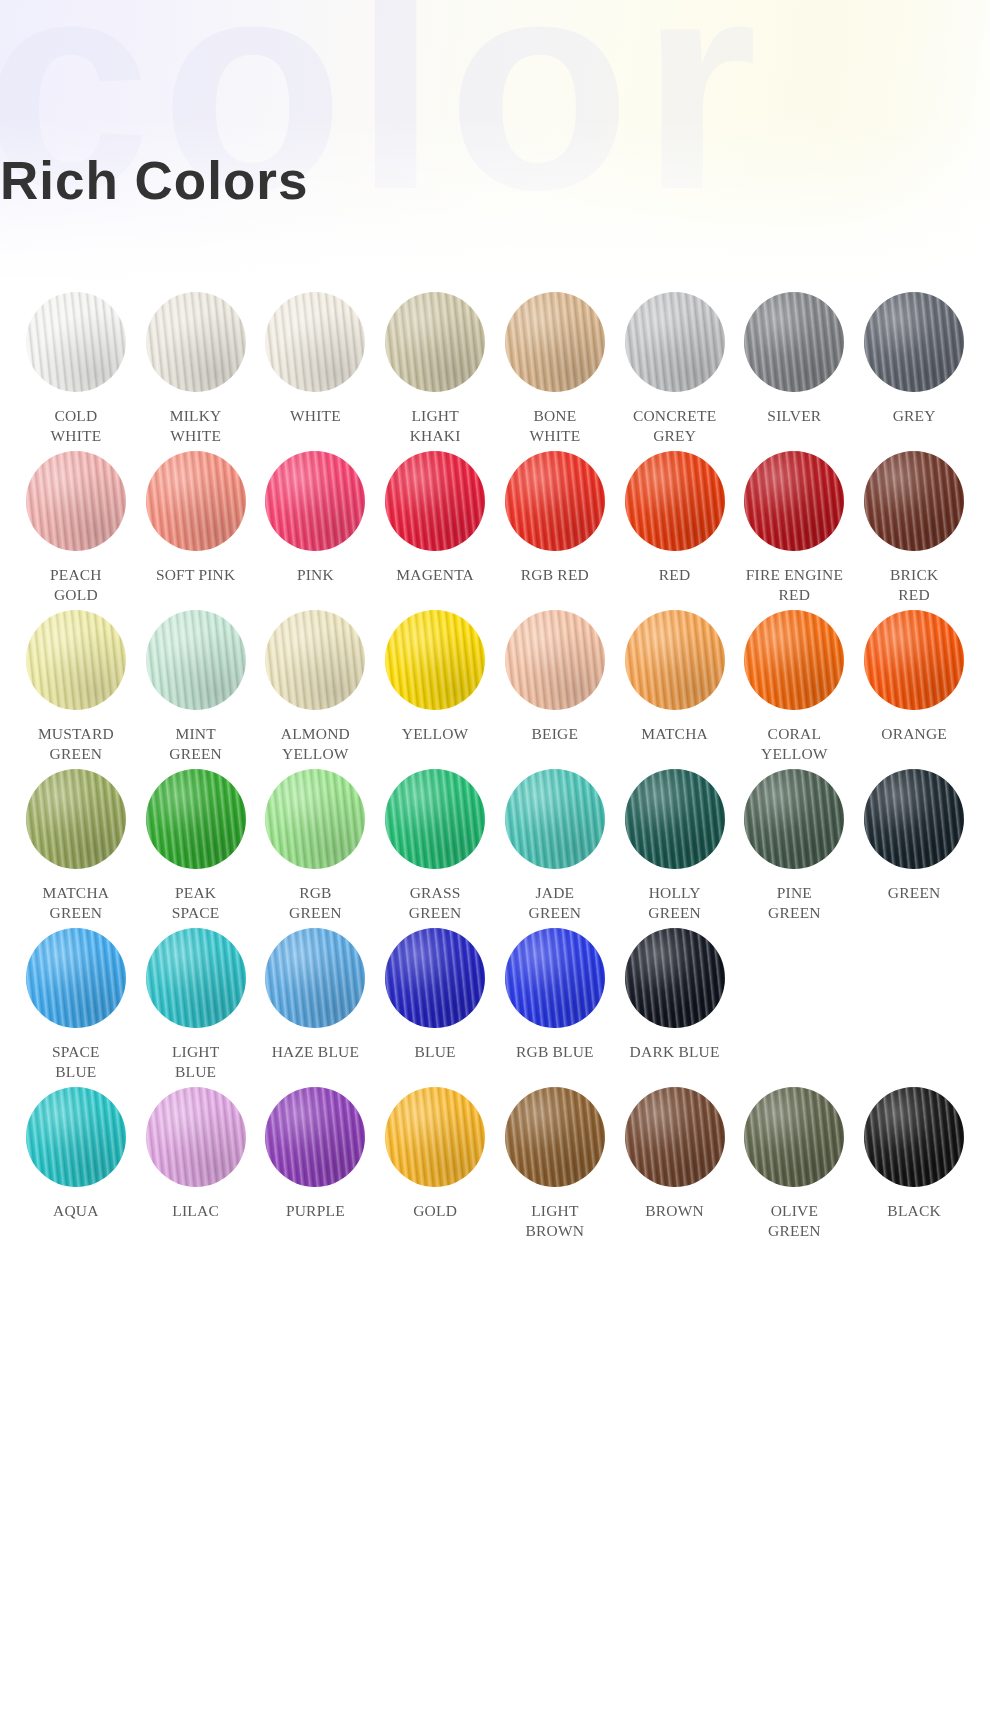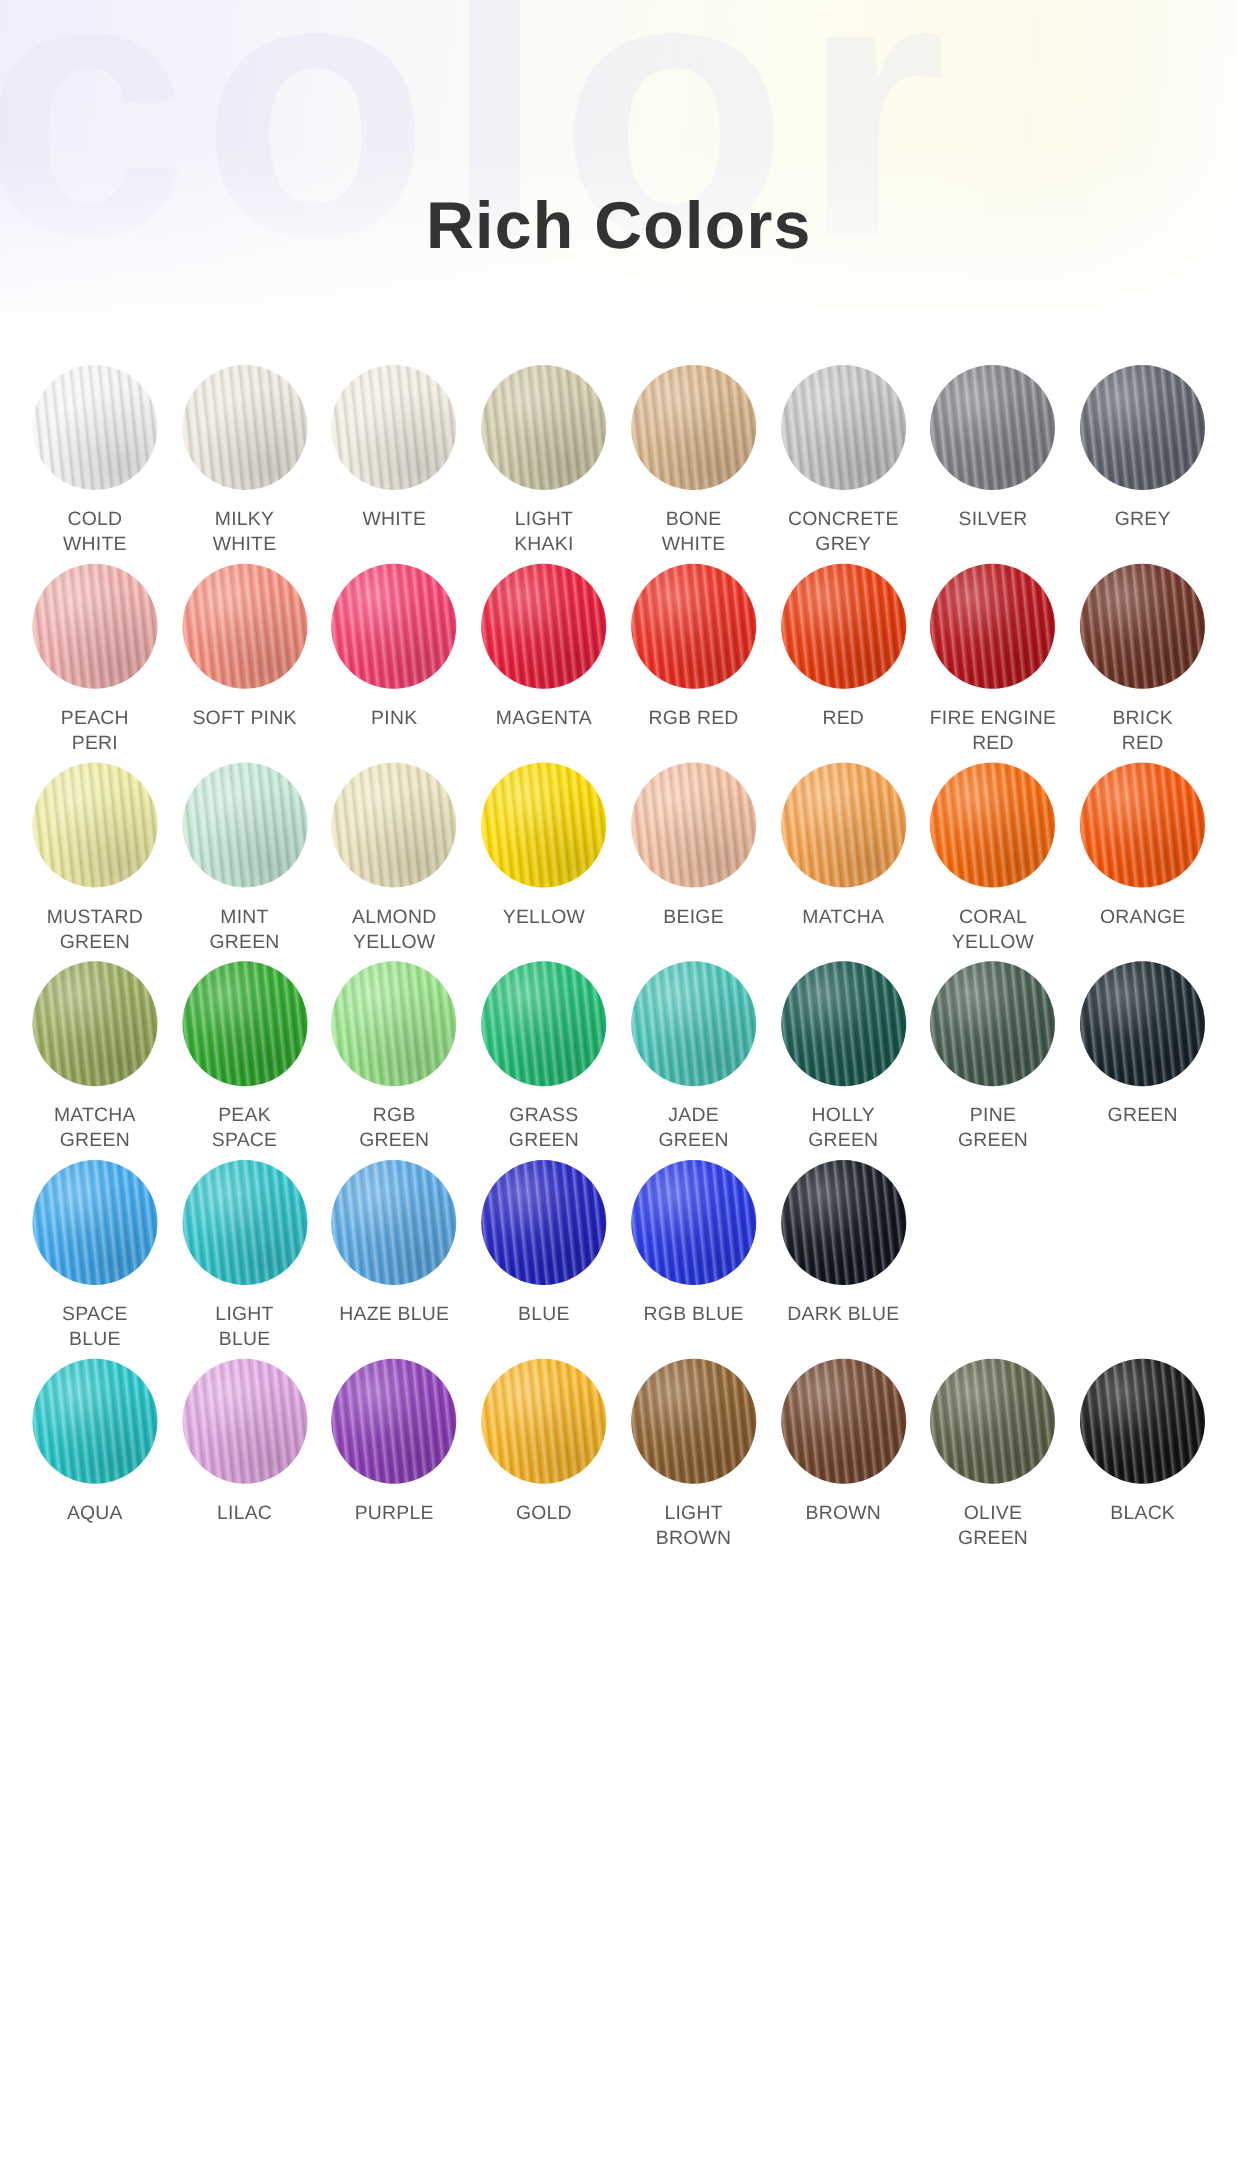--- a/index.html
+++ b/index.html
@@ -63,33 +63,34 @@
       rgba(253,252,240,0.45) 62%,
       rgba(252,251,232,0.55) 82%,
       rgba(255,255,255,0.30) 100%);
     mix-blend-mode: normal;
   }
   .page-title {
     position: absolute;
     top: 150px;
     left: 0;
     width: 990px;
-    text-align: center;
+    text-align: left;
     font-size: 53px;
     font-weight: 700;
     color: #333333;
     letter-spacing: 1px;
     z-index: 5;
   }
 
   
   .palette {
     position: relative;
     padding: 0 16px;
     z-index: 3;
+    font-family: Liberation Serif, serif;
   }
   .color-row {
     display: grid;
     grid-template-columns: repeat(8, 1fr);
     column-gap: 0px;
     margin-bottom: 4px;
   }
   .swatch {
     display: flex;
     flex-direction: column;
@@ -187,21 +188,21 @@
       </div>
       <div class="swatch">
         <div class="disc" style="background-color: rgb(95, 100, 110);"></div>
         <div class="label">GREY</div>
       </div>
     </div>
     <div class="color-row">
       <div class="swatch">
         <div class="disc" style="background-color: rgb(241, 176, 174);"></div>
         <div class="label">PEACH
-PERI</div>
+GOLD</div>
       </div>
       <div class="swatch">
         <div class="disc" style="background-color: rgb(247, 143, 126);"></div>
         <div class="label">SOFT PINK</div>
       </div>
       <div class="swatch">
         <div class="disc" style="background-color: rgb(250, 64, 112);"></div>
         <div class="label">PINK</div>
       </div>
       <div class="swatch">

